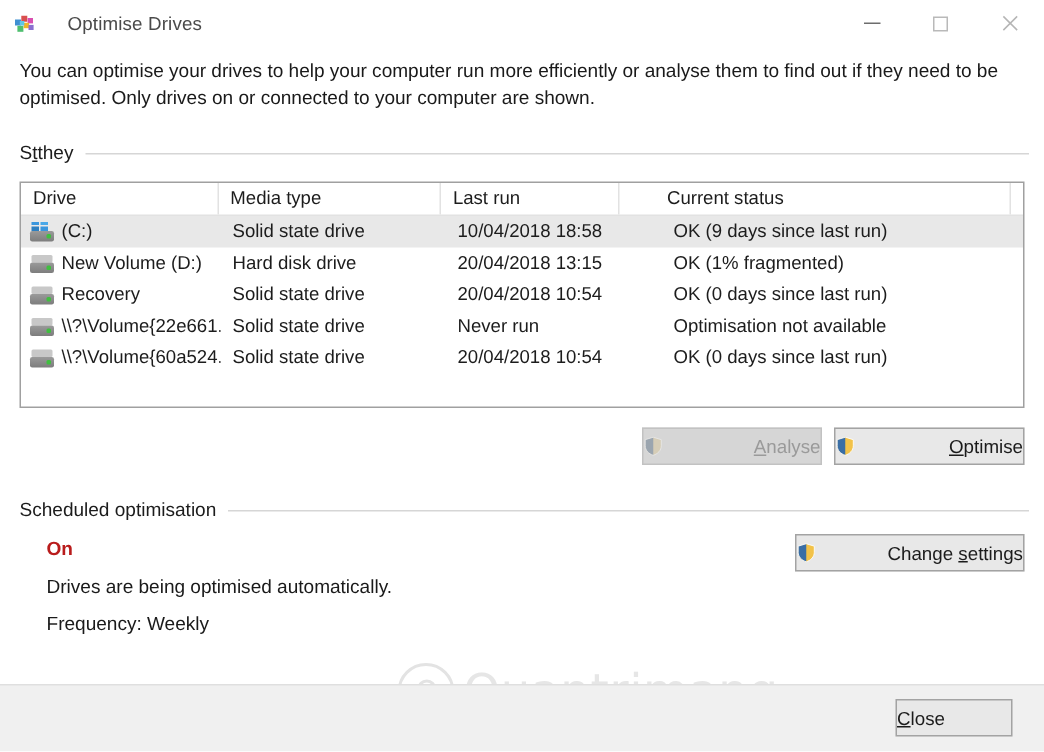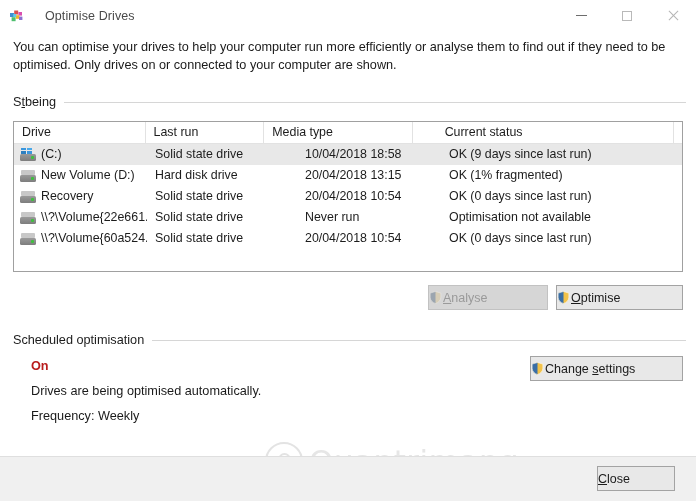--- a/index.html
+++ b/index.html
@@ -223,24 +223,24 @@
   .btn {
     position: absolute;
     box-sizing: border-box;
     border: 1px solid #adadad;
     background: #e1e1e1;
     font-family: "Liberation Sans", "DejaVu Sans", sans-serif;
     font-size: 12.5px;
     color: #1b1b1b;
     display: flex;
     align-items: center;
-    justify-content: flex-start;
+    justify-content: space-between;
     cursor: default;
     padding: 0;
-    gap: 1px;
+    gap: 13px;
   }
   .btn.disabled {
     color: #9a9a9a;
     background: #d6d6d6;
     border-color: #c2c2c2;
   }
   .btn.flat {
     background: #e8e8e8;
     border-color: #a3a3a3;
   }
@@ -360,29 +360,29 @@
     </div>
     <div class="win-btn close">
       <span class="glyph-close"></span>
     </div>
   </div>
 </div>
 
 <div class="description">You can optimise your drives to help your computer run more efficiently or analyse them to find out if they need to be optimised. Only drives on or connected to your computer are shown.</div>
 
 <div class="group-head" id="status-group-head">
-  <span class="gh-label"><span>S</span><u>t</u><span>being</span></span>
+  <span class="gh-label"><span>S</span><u>t</u><span>they</span></span>
   <span class="gh-line"></span>
 </div>
 
 <div class="listview">
   <div class="lv-header">
     <div class="hcell col-drive">Drive</div>
+    <div class="hcell col-media">Media type</div>
     <div class="hcell col-last">Last run</div>
-    <div class="hcell col-media">Media type</div>
     <div class="hcell col-status">Current status</div>
     <div class="hcell col-pad"></div>
   </div>
   <div class="lv-body" id="drives-rows">
       <div class="lv-row selected">
         <div class="cell col-drive">
           <span class="drv-icon system">
             <span class="flag">
               <i class="t1"></i>
               <i class="t2"></i>

